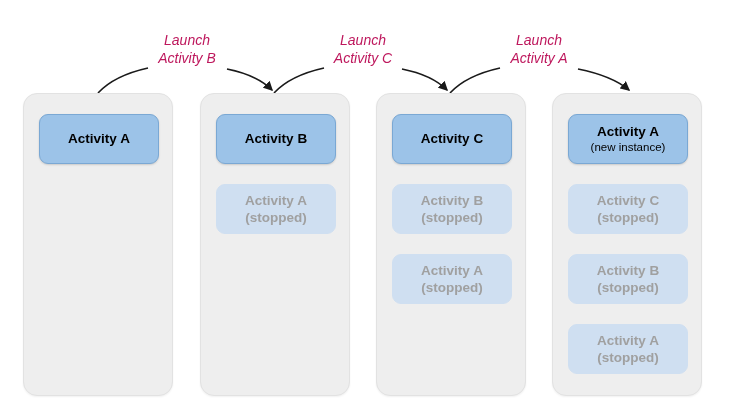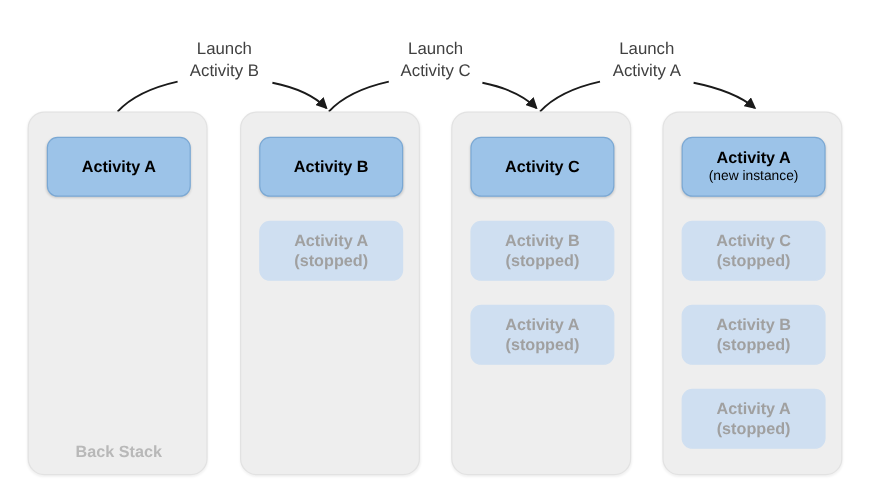--- a/index.html
+++ b/index.html
@@ -32,23 +32,24 @@
     width: 731px;
     height: 420px;
     pointer-events: none;
   }
 
   .transition-label {
     position: absolute;
     text-align: center;
     font-size: 14px;
     line-height: 18px;
-    color: #404040;
+    color: #be185d;
     white-space: nowrap;
     font-family: "Liberation Sans", sans-serif;
+    font-style: italic;
   }
   .transition-label .l1 { display: block; }
   .transition-label .l2 { display: block; }
 
   
   .stack-panel {
     position: absolute;
     width: 150px;
     background: #eeeeee;
     border: 1px solid #e2e2e2;
@@ -145,21 +146,20 @@
 
   <div class="transition-label" style="left:464px; top:31px; width:150px;">
     <span class="l1">Launch</span>
     <span class="l2">Activity A</span>
   </div>
 
   <div class="stack-panel" style="left:23px; top:93px; height:303px;">
     <div class="card active" style="top:20px;">
       <span class="card-title">Activity A</span>
     </div>
-    <div class="panel-caption" style="top:275px;">Back Stack</div>
   </div>
 
   <div class="stack-panel" style="left:200px; top:93px; height:303px;">
     <div class="card active" style="top:20px;">
       <span class="card-title">Activity B</span>
     </div>
     <div class="card stopped" style="top:90px;">
       <span class="card-title">Activity A</span>
       <span class="card-sub">(stopped)</span>
     </div>

